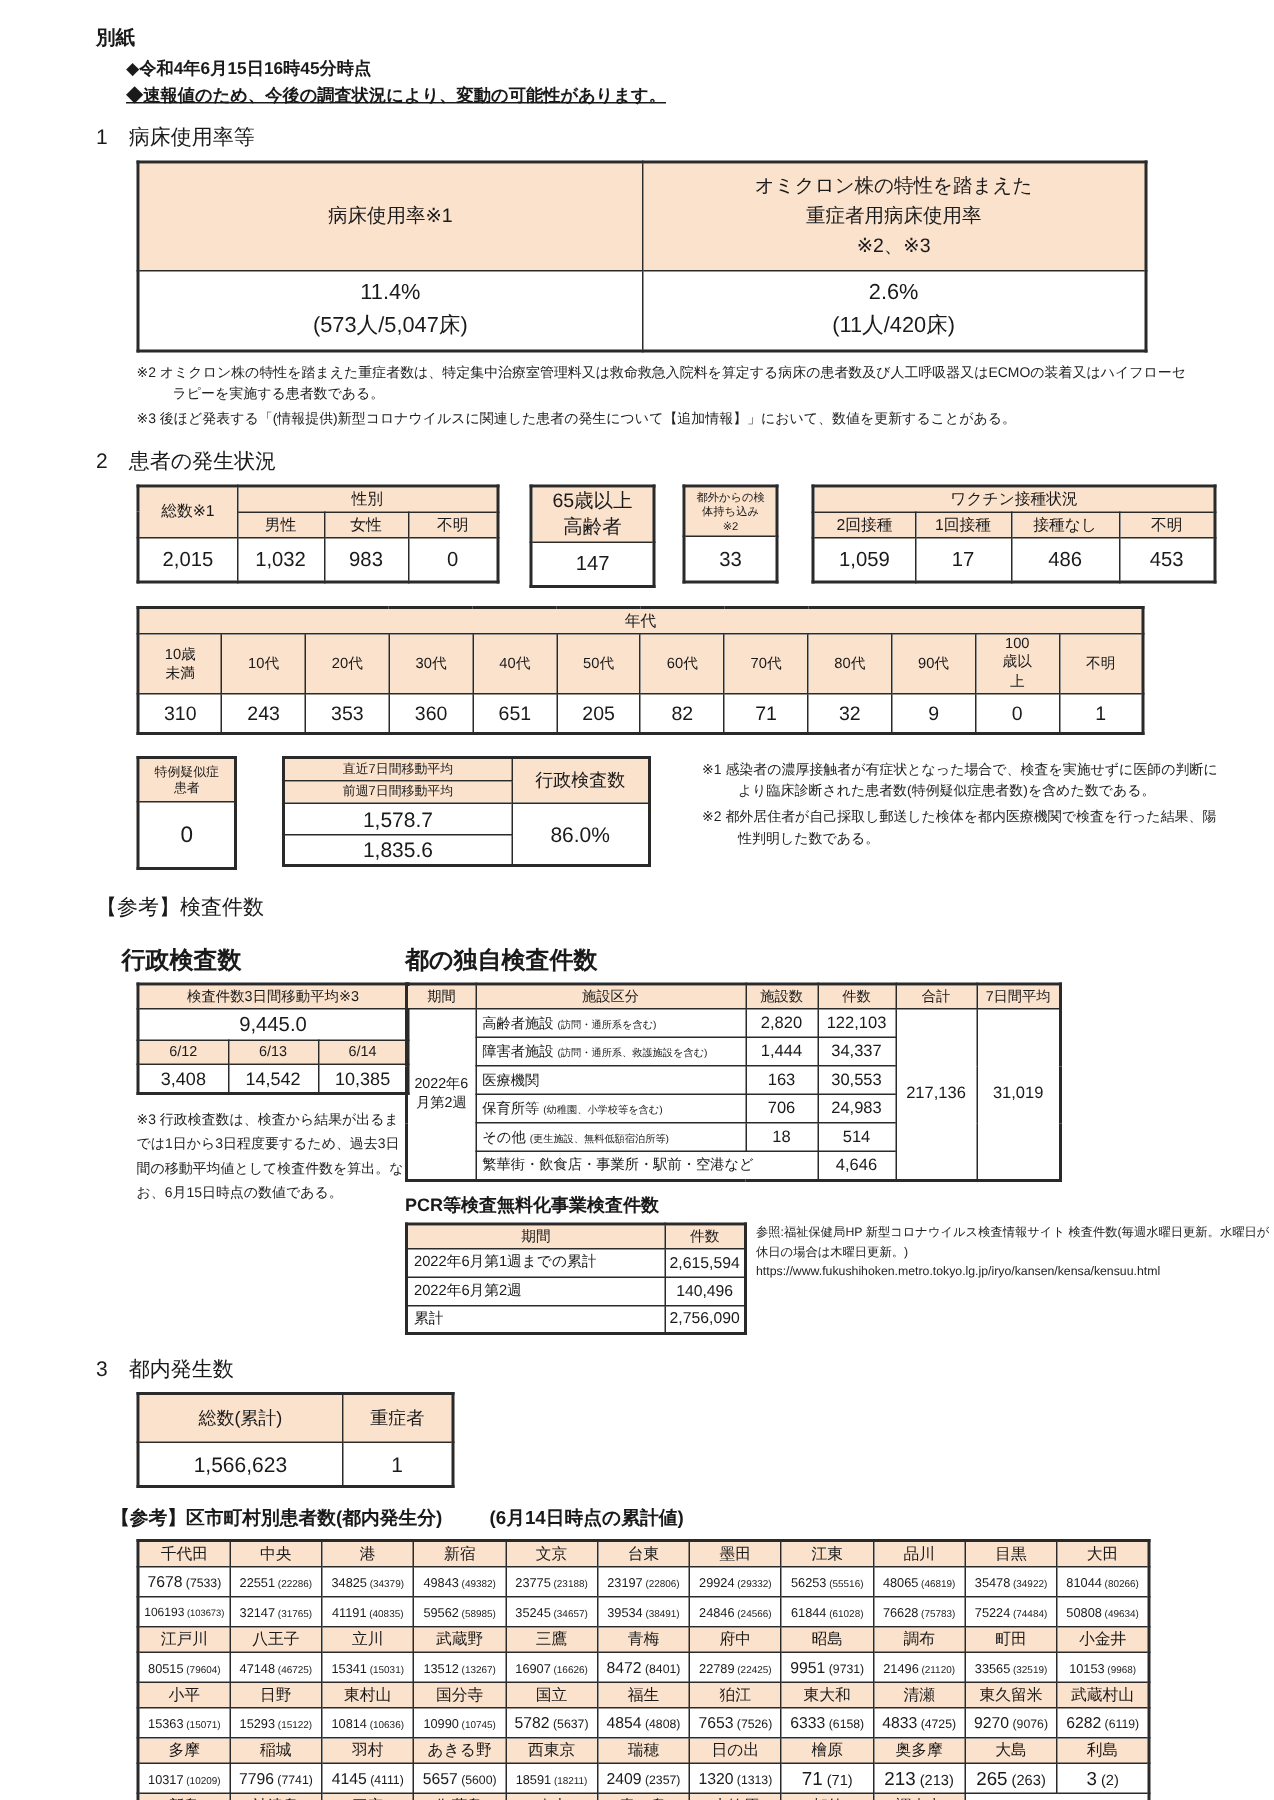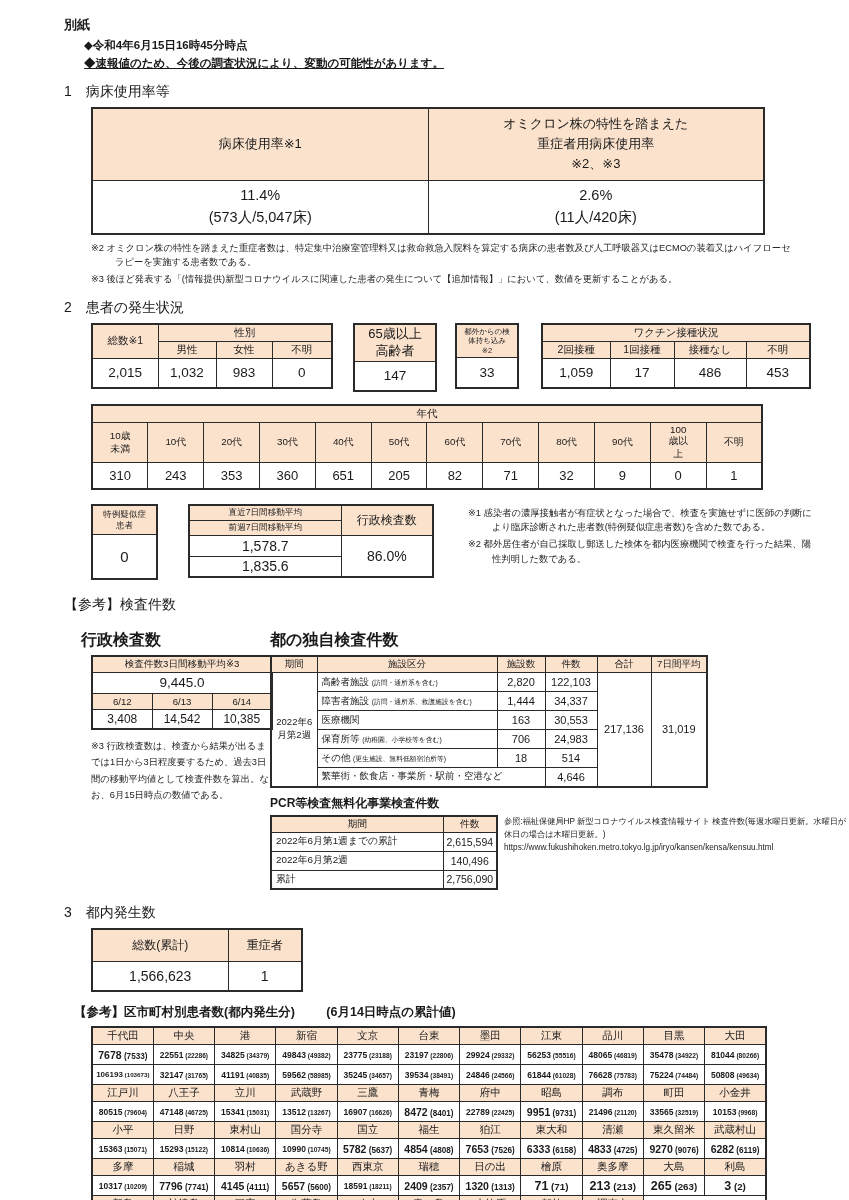--- a/index.html
+++ b/index.html
@@ -88,21 +88,21 @@
   
   .s3tbl { width:212px; margin-left:27px; }
   .s3tbl th { font-size:12px; height:32px; }
   .s3tbl td { font-size:14px; height:30px; }
 
   
   .munihead { font-size:12.5px; font-weight:bold; margin:12px 0 5px 10px; }
   .munihead .right { margin-left:28px; }
   .munitbl { width:676px; margin-left:27px; }
   .munitbl th { font-size:10.5px; height:16px; padding:1px 0; white-space:nowrap; }
-  .munitbl td { height:20px; white-space:nowrap; padding:0 1px;font-weight:bold; }
+  .munitbl td { height:20px; white-space:nowrap; padding:0 1px; }
   .paren { font-size:78%; }
   .n3 { font-size:12.5px; } .n4 { font-size:10.5px; } .n5 { font-size:8.5px; } .n6 { font-size:8px; }
 </style>
 </head>
 <body>
 
 <div class="page">
 
   <div class="corner">別紙</div>
   <div class="bullets">

